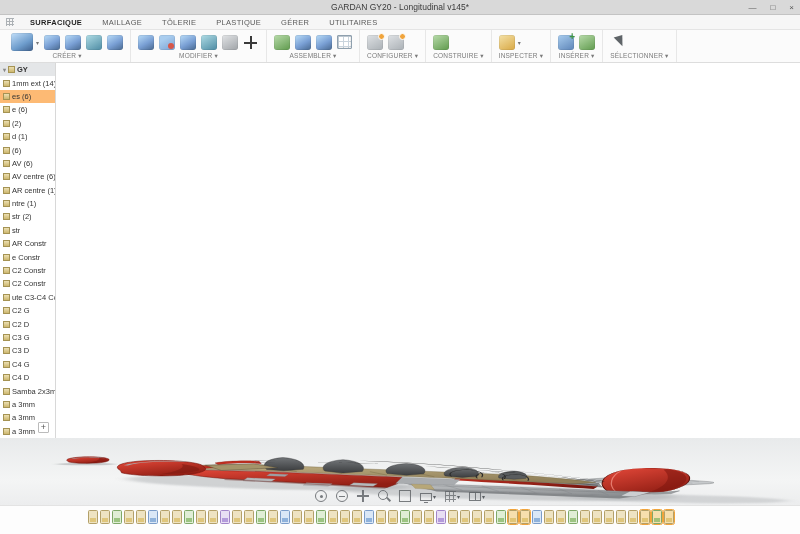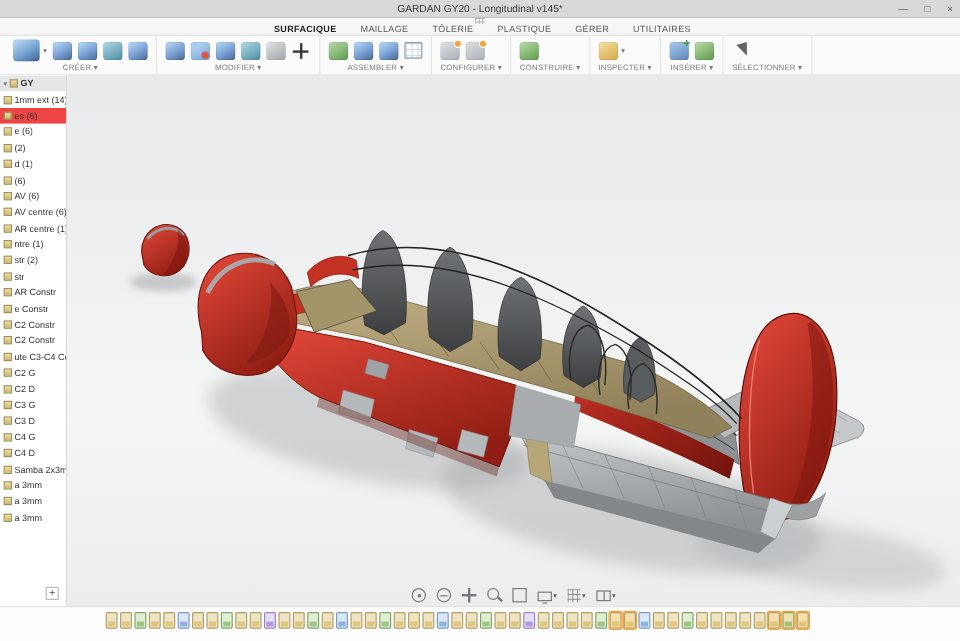--- a/index.html
+++ b/index.html
@@ -9,21 +9,21 @@
   
   .titlebar{height:15px;background:#d9d9d9;border-bottom:1px solid #c3c3c3;
     display:flex;align-items:center;justify-content:center;position:relative;
     font-size:8.5px;color:#3a3a3a;}
   .win-controls{position:absolute;right:6px;top:0;height:100%;display:flex;gap:14px;
     align-items:center;font-size:8px;color:#555;}
   .win-controls span{cursor:default;}
 
   
   .tabbar{height:15px;background:#f6f6f6;border-bottom:1px solid #e4e4e4;
-    display:flex;align-items:center;font-size:7.5px;color:#5a5a5a;padding-left:4px;flex-direction:column;}
+    display:flex;align-items:center;font-size:7.5px;color:#5a5a5a;padding-left:4px;}
   .tab-grid-icon{width:8px;height:8px;margin:0 6px 0 2px;
     background-image:linear-gradient(#9aa0a6 1px,transparent 1px),linear-gradient(90deg,#9aa0a6 1px,transparent 1px);
     background-size:3px 3px;opacity:.8;}
   .tab{padding:0 10px;letter-spacing:.3px;white-space:nowrap;}
   .tab.active{color:#1f1f1f;font-weight:bold;}
 
   
   .toolbar{height:33px;background:#fbfbfb;border-bottom:1px solid #ddd;
     display:flex;align-items:stretch;padding-left:4px;}
   .tb-group{display:flex;flex-direction:column;justify-content:space-between;
@@ -52,25 +52,25 @@
   .ticon.move{background:none;box-shadow:none;}
   .ticon.move::before{content:"";position:absolute;left:7px;top:1px;width:2px;height:13px;background:#3a3a3a;}
   .ticon.move::after{content:"";position:absolute;top:7px;left:1px;height:2px;width:13px;background:#3a3a3a;}
   .ticon.cursor{background:none;box-shadow:none;}
   .ticon.cursor::before{content:"";position:absolute;left:5px;top:1px;
     border-left:6px solid transparent;border-right:3px solid transparent;
     border-top:11px solid #5f6468;transform:rotate(-16deg);}
   .tcar{font-size:6px;color:#777;margin-left:-2px;}
 
   
-  .main{display:flex;height:442px;}
+  .main{display:flex;height:442px;flex-direction:column;}
   .browser{width:56px;background:#fff;border-right:1px solid #d8d8d8;position:relative;
     font-size:7.5px;color:#333;overflow:hidden;flex:none;}
   .b-row{height:13.4px;display:flex;align-items:center;padding-left:3px;white-space:nowrap;overflow:hidden;}
-  .b-row.selected{background:#ef4444;}
+  .b-row.selected{background:#fdba74;}
   .b-row.root{background:#e4e6e8;font-weight:bold;}
   .bcar{color:#888;font-size:6px;margin-right:2px;flex:none;}
   .b-ico{width:7px;height:7px;flex:none;margin-right:2px;border:1px solid #a59353;
     background:linear-gradient(#ecdfb2,#cdb76e);}
   .b-lab{overflow:hidden;}
   .b-add{position:absolute;bottom:5px;left:38px;width:11px;height:11px;border:1px solid #bbb;
     background:#fff;font-size:9px;line-height:9px;text-align:center;color:#555;border-radius:1px;}
 
   .viewport{flex:1;position:relative;overflow:hidden;
     background:linear-gradient(#e8eaeb,#f4f5f5 62%,#ecedee);}

